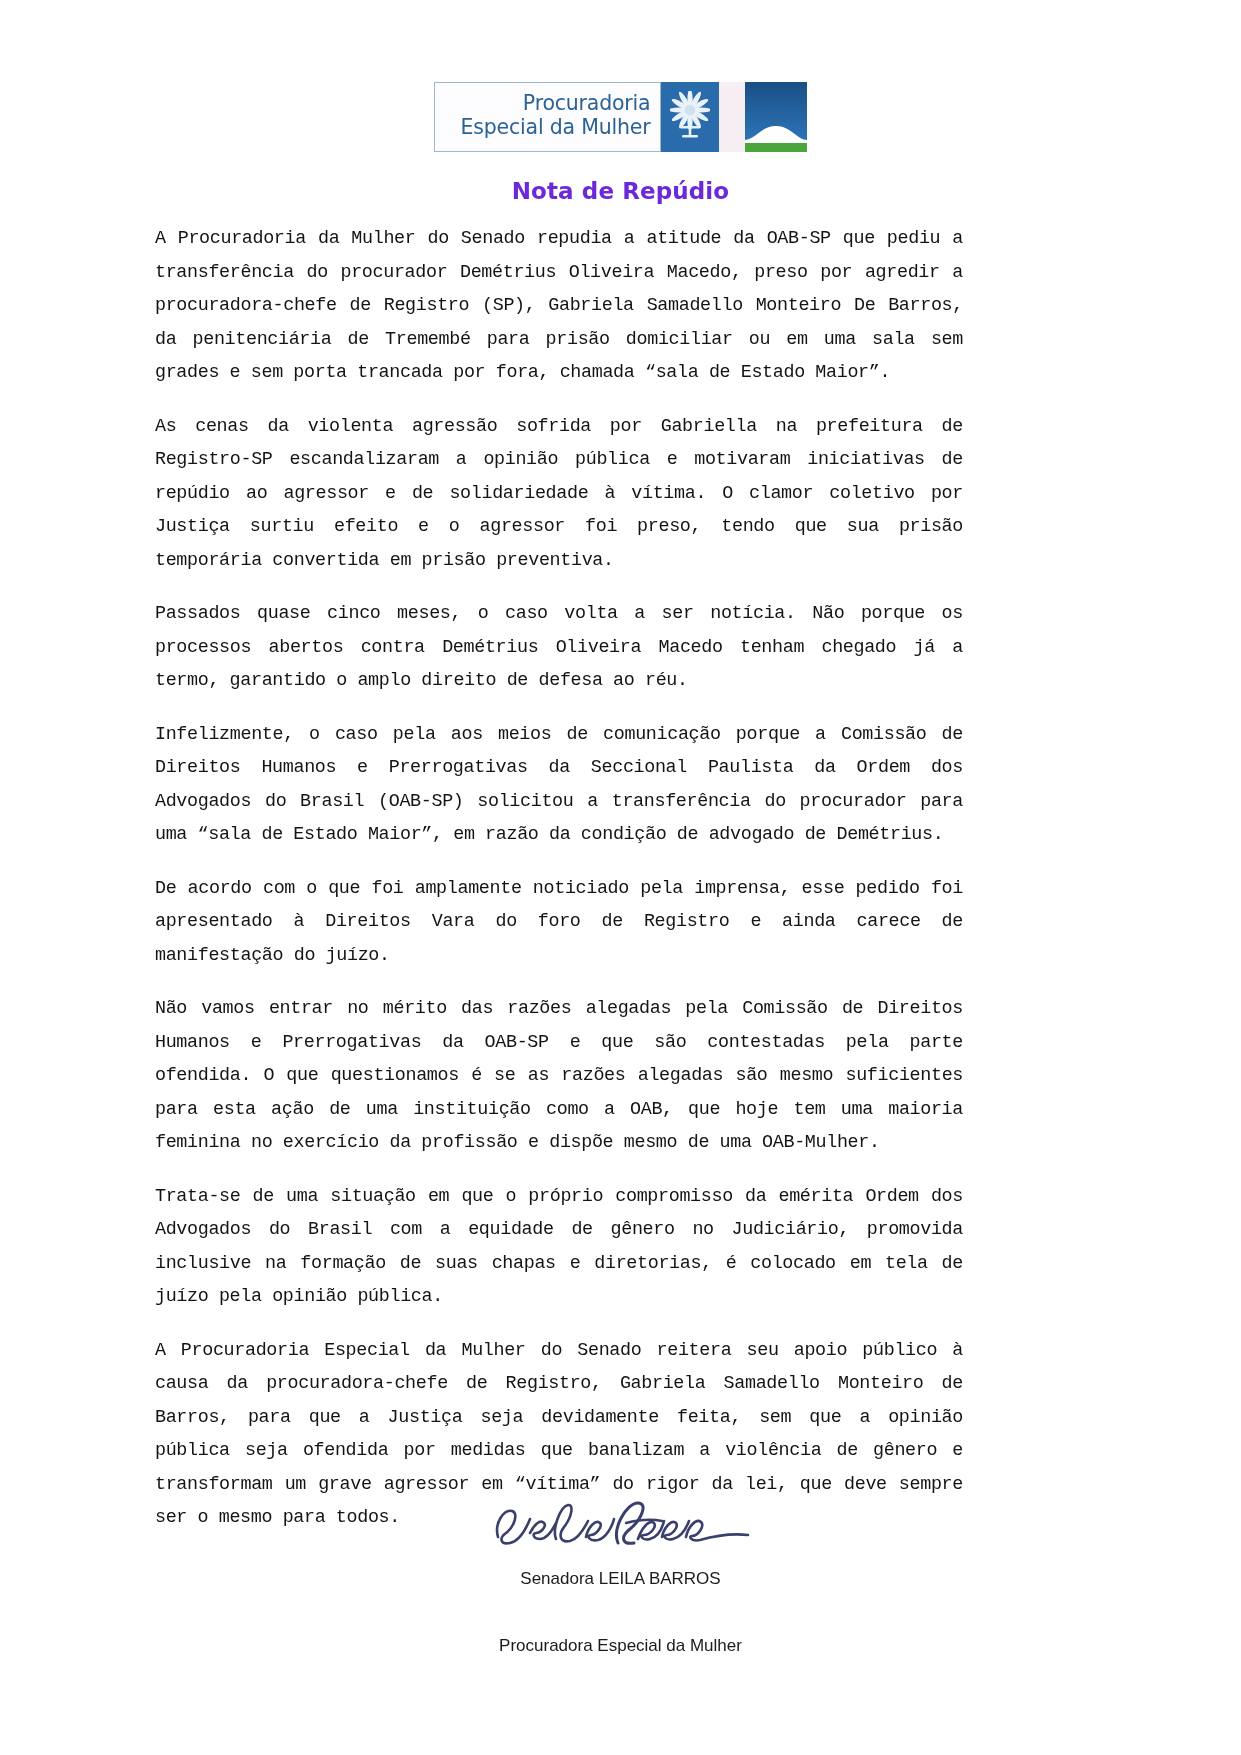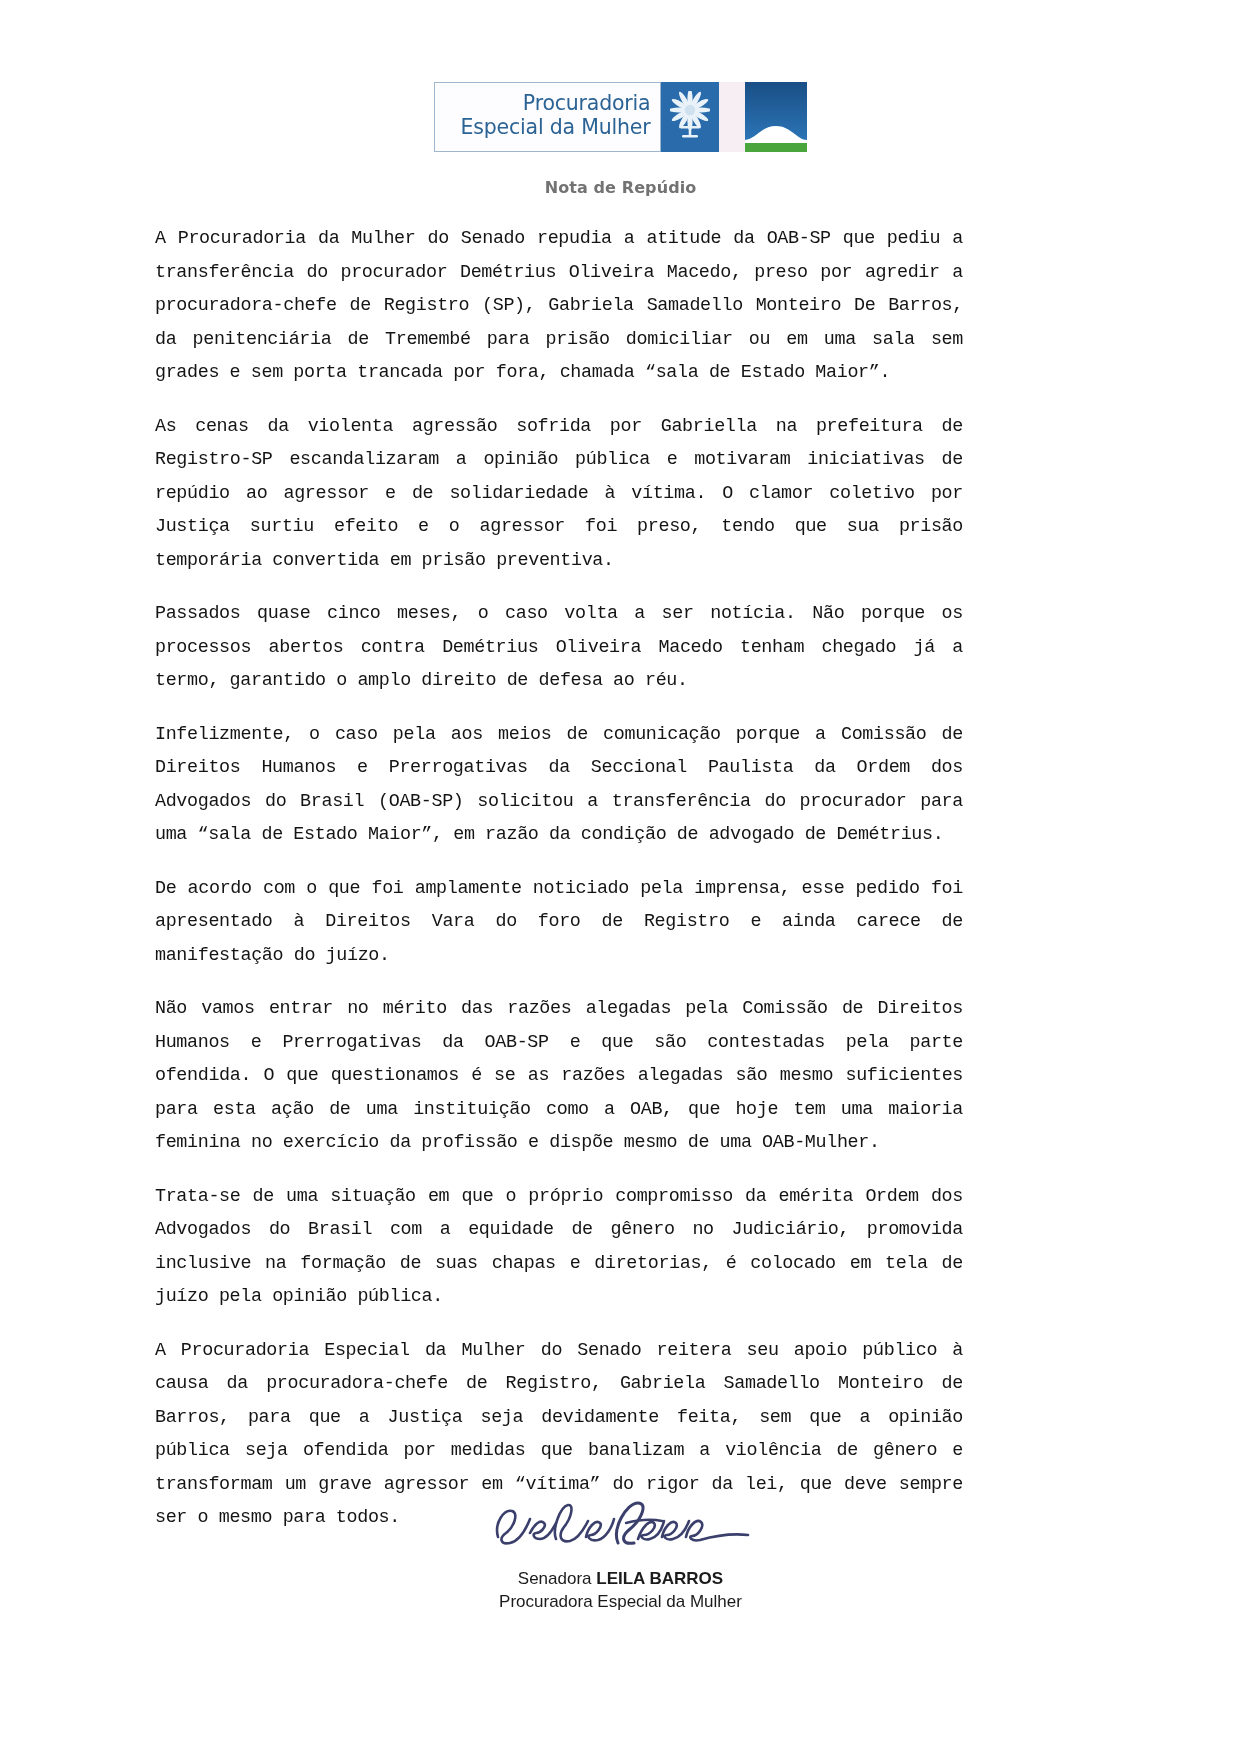--- a/index.html
+++ b/index.html
@@ -93,23 +93,23 @@
 
   
   .doc-title {
     position: absolute;
     left: 0;
     top: 178px;
     width: 100%;
     text-align: center;
     font-family: "DejaVu Sans", sans-serif;
     font-weight: bold;
-    font-size: 16px;
+    font-size: 23px;
     letter-spacing: 0.1px;
-    color: #737373;
+    color: #6d28d9;
   }
   .content {
     position: absolute;
     left: 155px;
     top: 222px;
     width: 808px;
   }
   .content p {
     margin: 0 0 20px 0;
     text-align: justify;
@@ -137,26 +137,27 @@
     align-items: flex-end;
   }
   .sig-mark svg { display:block; }
   .sig-name {
     margin-top: 8px;
     font-family: "Liberation Sans", sans-serif;
     font-size: 17px;
     color: #1b1b1b;
     line-height: 1.38;
   }
-  .sig-name b { font-weight: bold; }
+  .sig-name b { font-weight: normal; }
   .sig-role {
     font-family: "Liberation Sans", sans-serif;
     font-size: 17px;
     color: #1b1b1b;
     line-height: 1.38;
+    margin-top: 44px;
   }
 </style>
 </head>
 <body>
 
 <div class="page">
 
   <div class="logo-band">
     <div class="logo-wrap">
 

